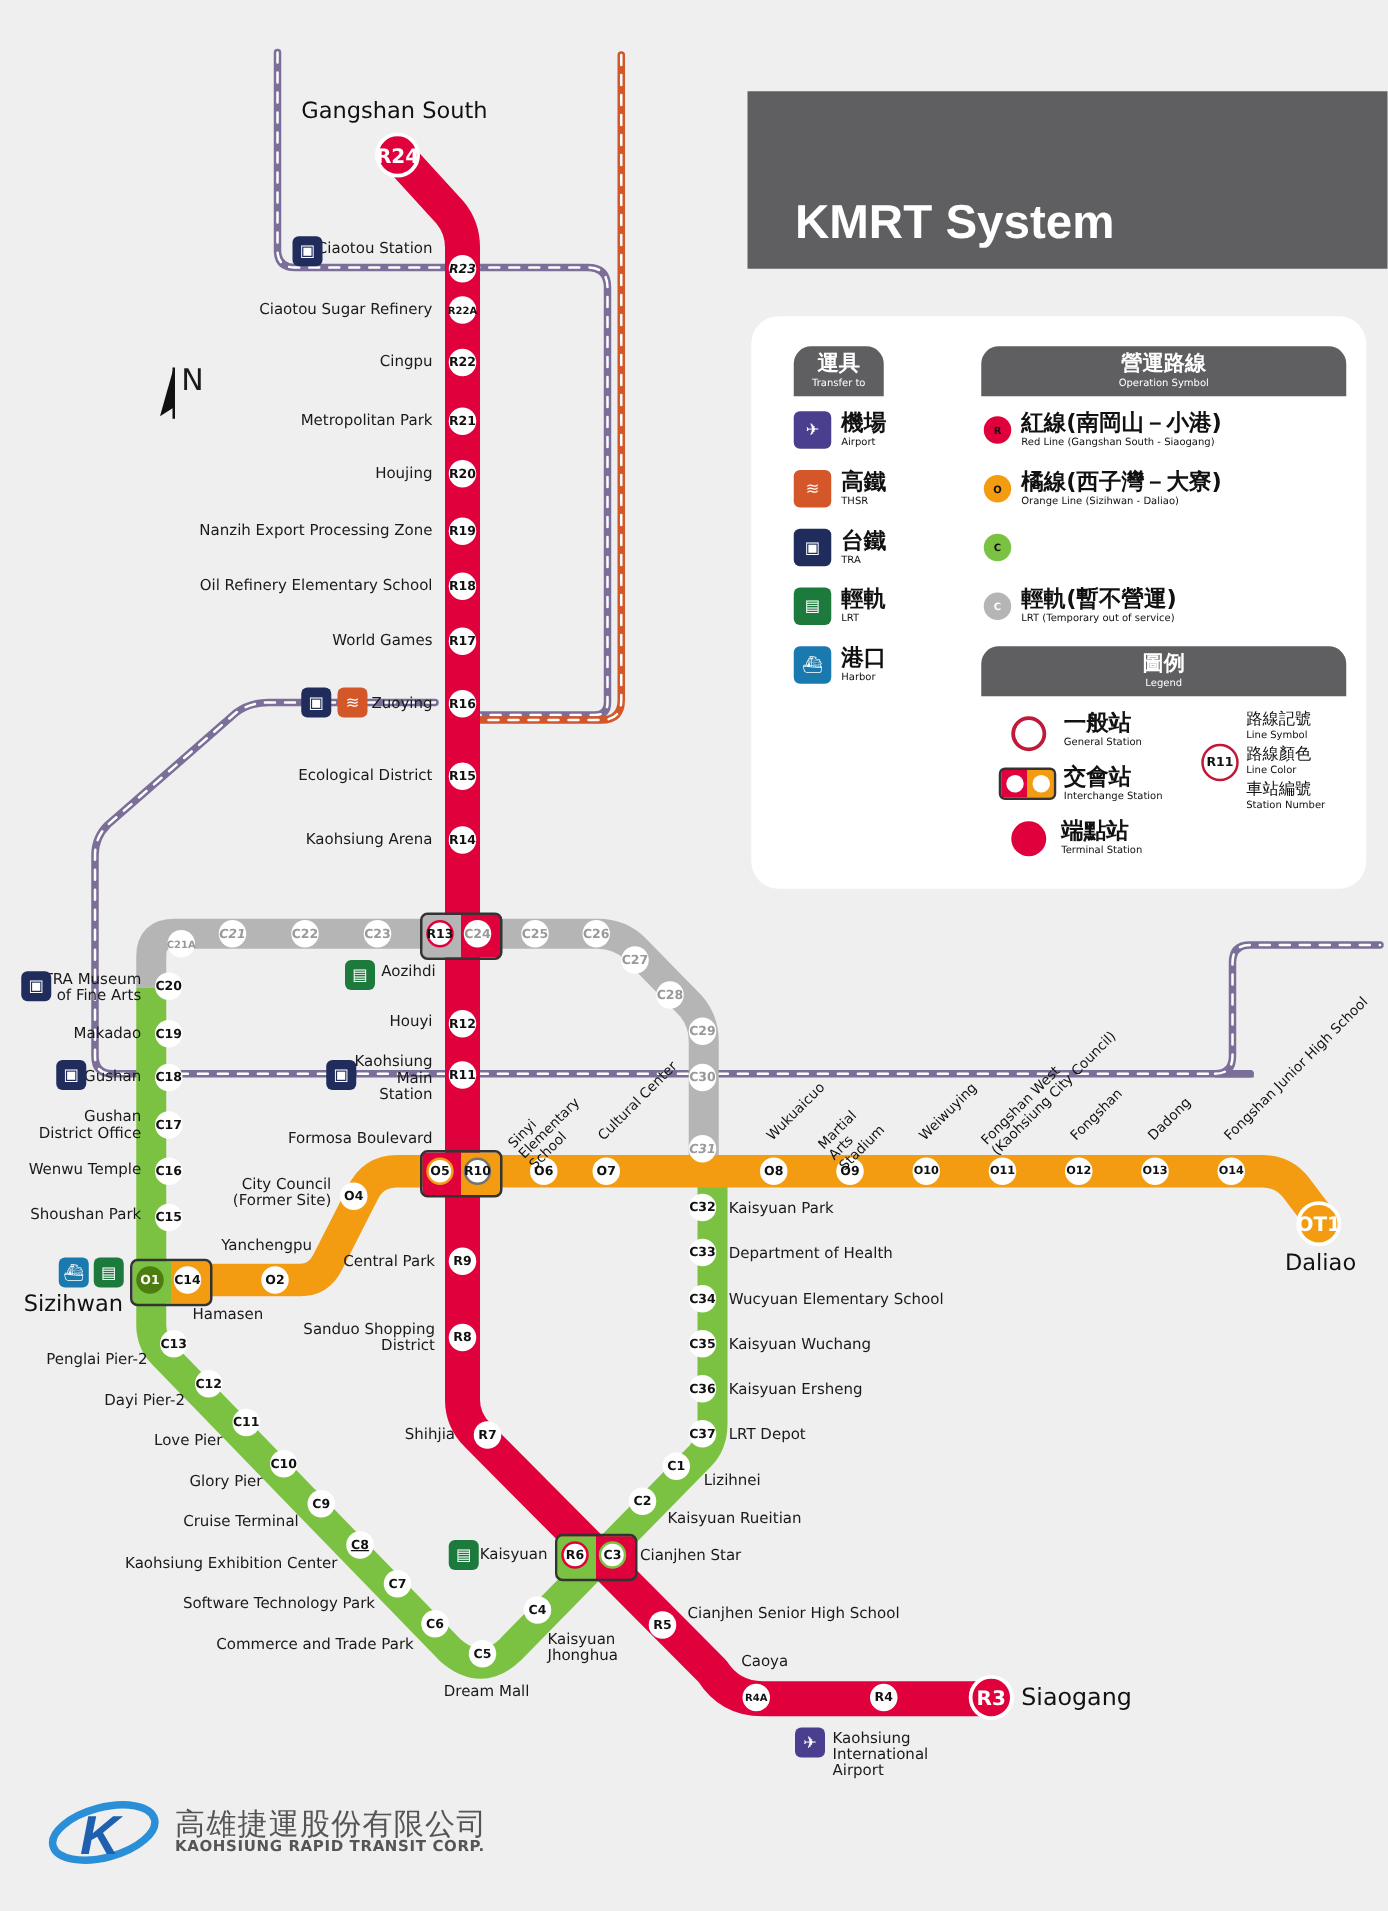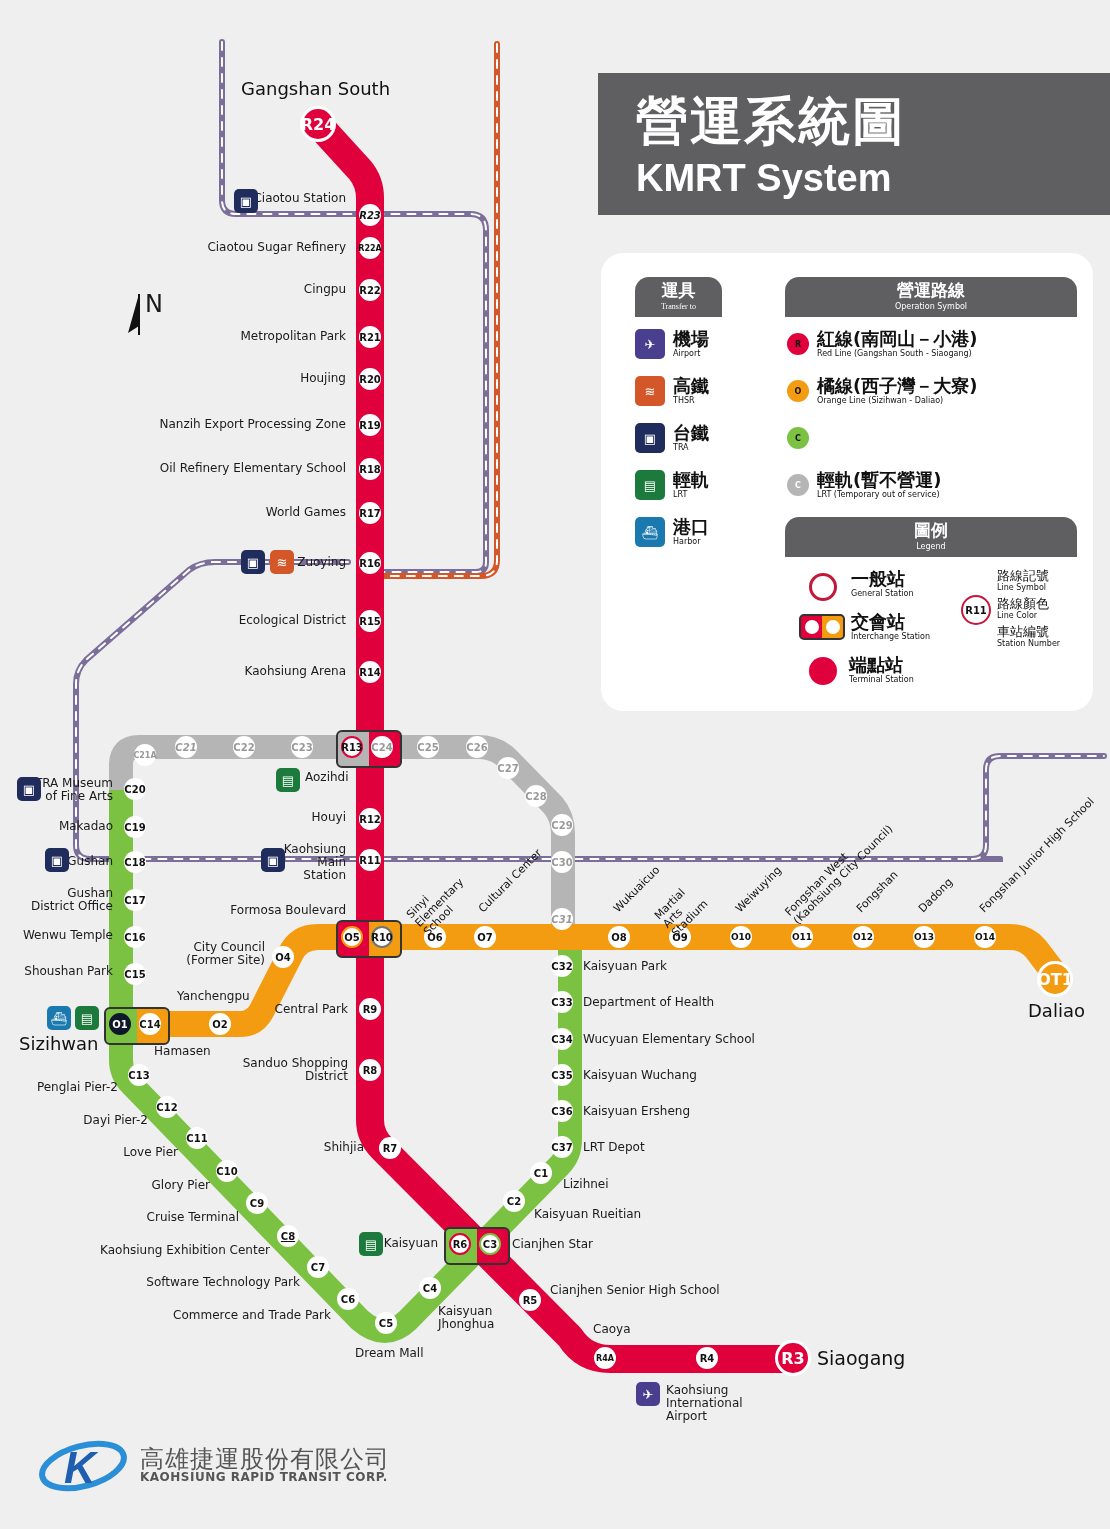--- a/index.html
+++ b/index.html
@@ -54,26 +54,25 @@
   <path d="M121 1024 H240 q15 0 22-14 L290 955 q8-18 28-18 H1010 q16 0 26 12 L1058 978" fill="none" stroke="#f39c12" stroke-width="26" stroke-linejoin="round"></path>
 
   <g>
     <path d="M139 294 L128 333 L139 326 Z" fill="#111"></path>
     <line x1="139" y1="294" x2="139" y2="335" stroke="#111" stroke-width="2"></line>
   </g>
 </svg>
 <div class="lbl" style="left:145px;top:292px;font-size:24px;line-height:24px;">N</div>
 
 <div class="title-box">
-  <div class="title-zh">營運系統圖</div>
   <div class="title-en">KMRT System</div>
 </div>
 
 <div class="legend">
-  <div class="tab" style="left:34px;top:24px;width:87px;height:40px;font-family:Liberation Serif, serif;">
+  <div class="tab" style="left:34px;top:24px;width:72px;height:40px;">
     <span class="zh">運具</span>
       <span class="en">Transfer to</span>
   </div>
   <div class="tab" style="left:184px;top:24px;width:292px;height:40px;">
     <span class="zh">營運路線</span>
       <span class="en">Operation Symbol</span>
   </div>
   <div class="tab" style="left:184px;top:264px;width:292px;height:40px;">
     <span class="zh">圖例</span>
       <span class="en">Legend</span>
@@ -233,21 +232,21 @@
 <div class="lbl r" style="right:764px;top:904px;">Formosa Boulevard</div>
 <div class="lbl r" style="right:762px;top:1003px;">Central Park</div>
 <div class="lbl r" style="right:762px;top:1057px;width:120px;white-space:normal;">Sanduo Shopping District</div>
 <div class="lbl r" style="right:746px;top:1141px;">Shihjia</div>
 <div class="lbl r" style="right:672px;top:1237px;">Kaisyuan</div>
 <div class="lbl" style="left:550px;top:1284px;">Cianjhen Senior High School</div>
 <div class="lbl" style="left:593px;top:1323px;">Caoya</div>
 <div class="lbl" style="left:666px;top:1384px;width:120px;white-space:normal;">Kaohsiung International Airport</div>
 
 <div style="position:absolute;left:104px;top:1007px;width:62px;height:34px;border:2px solid #333;border-radius:6px;background:linear-gradient(90deg,#7cc242 50%,#f39c12 50%);"></div>
-<div class="stn" style="left:109px;top:1013px;background:#0f172a;color:#fff;">O1</div>
+<div class="stn" style="left:109px;top:1013px;background:#4d7c0f;color:#fff;">O1</div>
 <div class="stn" style="left:139px;top:1013px;">C14</div>
 <div class="stn" style="left:209px;top:1013px;">O2</div>
 <div class="stn" style="left:272px;top:946px;">O4</div>
 <div class="stn" style="left:424px;top:926px;">O6</div>
 <div class="stn" style="left:474px;top:926px;">O7</div>
 <div class="stn" style="left:608px;top:926px;">O8</div>
 <div class="stn" style="left:669px;top:926px;">O9</div>
 <div class="stn" style="left:730px;top:926px;font-size:9px;">O10</div>
 <div class="stn" style="left:791px;top:926px;font-size:9px;">O11</div>
 <div class="stn" style="left:852px;top:926px;font-size:9px;">O12</div>

